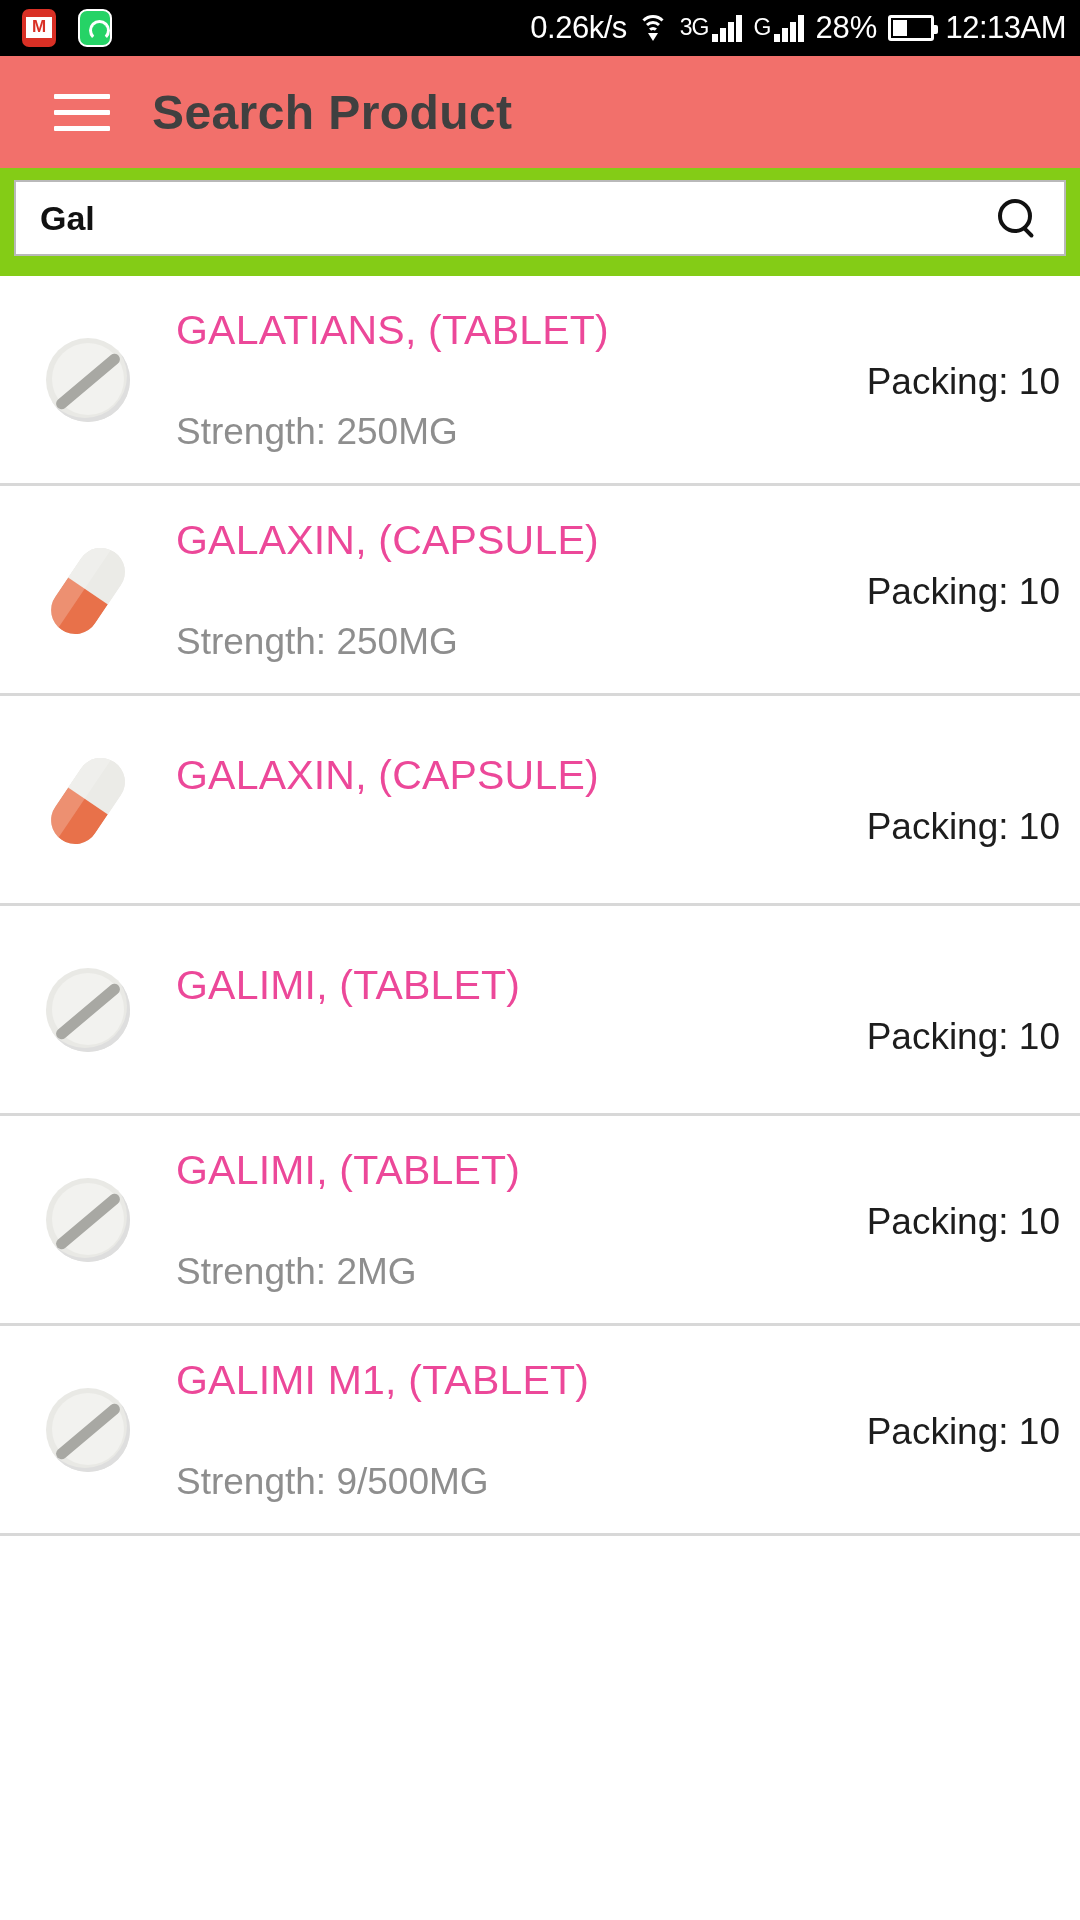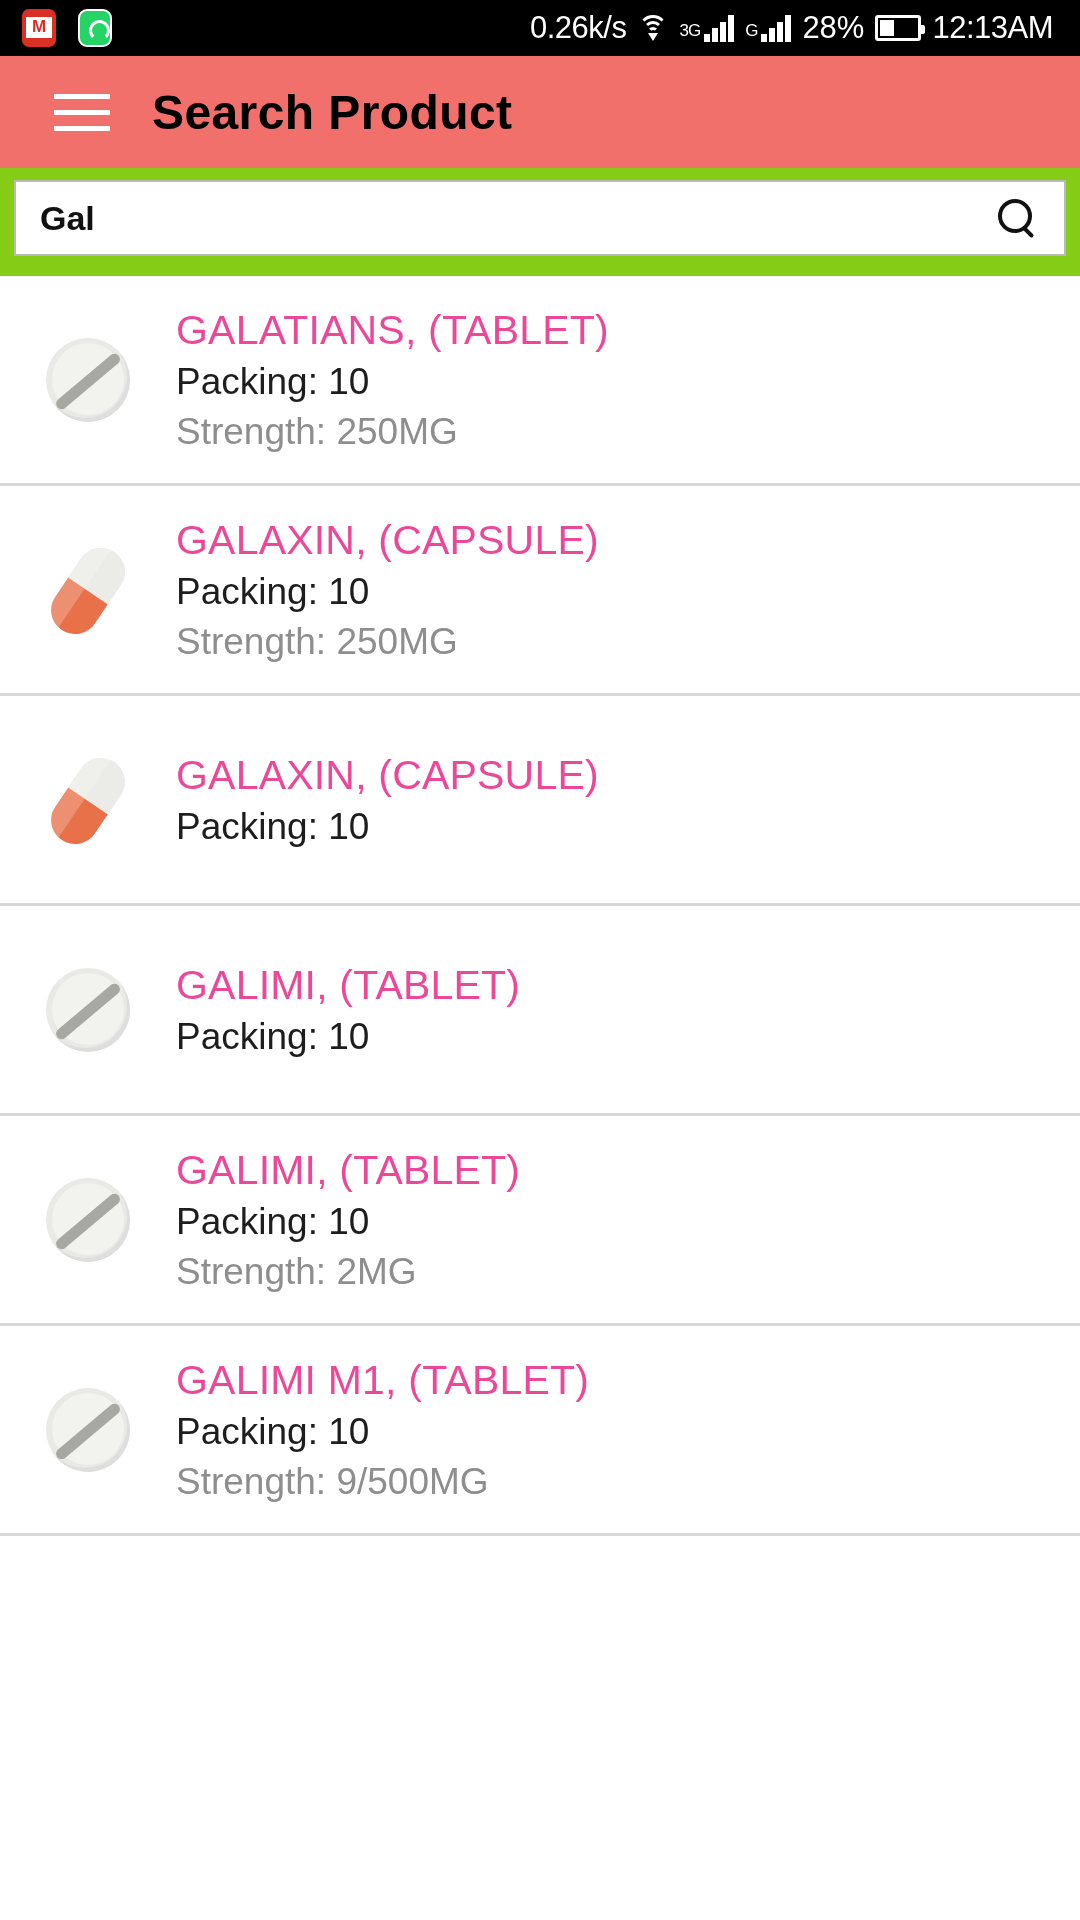--- a/index.html
+++ b/index.html
@@ -7,21 +7,21 @@
   body {
     font-family:"Liberation Sans", sans-serif;
     background:#ffffff;
     overflow:hidden;
   }
 
   
   .statusbar {
     height:56px; background:#000000;
     display:flex; align-items:center;
-    padding:0 27px 0 22px;
+    padding:0 14px 0 22px;
     color:#ffffff;
   }
   .sb-left { display:flex; align-items:center; gap:22px; }
   .sb-right { margin-left:auto; display:flex; align-items:center; gap:11px; }
 
   .appicon { width:34px; height:38px; border-radius:7px; position:relative; }
   .appicon.gmail { background:#D93025; }
   .appicon.gmail::before {
     content:""; position:absolute; left:4px; top:8px;
     width:26px; height:21px; background:#ffffff;
@@ -54,21 +54,21 @@
   .wifi .a2 { width:20px; height:20px; top:6px; }
   .wifi .a3 { width:11px; height:11px; top:12px; }
   .wifi .dot {
     position:absolute; left:50%; transform:translateX(-50%);
     bottom:0; width:0; height:0;
     border-left:5px solid transparent; border-right:5px solid transparent;
     border-top:8px solid #ffffff;
   }
 
   .net { display:flex; align-items:flex-end; gap:4px; }
-  .net .lbl { font-size:17px; letter-spacing:-1px; margin-bottom:1px; }
+  .net .lbl { font-size:23px; letter-spacing:-1px; margin-bottom:1px; }
   .bars { display:flex; align-items:flex-end; gap:2px; height:27px; }
   .bars i { width:6px; background:#ffffff; display:block; }
   .bars i.b1 { height:8px; }
   .bars i.b2 { height:14px; }
   .bars i.b3 { height:20px; }
   .bars i.b4 { height:27px; }
 
   .battery { width:46px; height:26px; border:3px solid #ffffff; border-radius:3px; position:relative; }
   .battery::after {
     content:""; position:absolute; right:-7px; top:7px;
@@ -77,21 +77,21 @@
   .battery .fill { position:absolute; left:2px; top:2px; bottom:2px; width:34%; background:#ffffff; }
 
   
   .appbar {
     background:#F2706B; height:112px;
     display:flex; align-items:center; padding-left:54px;
   }
   .hamburger { width:56px; display:flex; flex-direction:column; gap:11px; cursor:pointer; }
   .hamburger span { display:block; height:5px; background:#ffffff; border-radius:1px; }
   .appbar-title {
-    margin-left:42px; color:#000000;
+    margin-left:42px; color:#404040;
     font-size:48px; font-weight:bold; letter-spacing:0.4px;
   }
 
   
   .searchband {
     background:#84cc16; padding:12px 14px 20px 14px;
   }
   .searchbox {
     background:#ffffff; border:2px solid #b9b9b9;
     height:76px; display:flex; align-items:center;
@@ -122,21 +122,21 @@
   .row .thumb {
     width:176px; flex:0 0 176px;
     display:flex; align-items:center; justify-content:center;
   }
   .row .info { flex:1; padding-right:20px; }
   .row .name {
     font-size:41px; color:#ec4899; line-height:1.22;
     letter-spacing:0.2px; white-space:nowrap;
   }
   .row .packing {
-    font-size:37px; color:#1d1d1d; line-height:1.22; margin-top:4px;
+    font-size:37px; color:#1d1d1d; line-height:1.22; margin-top:4px;text-align:right;
   }
   .row .strength {
     font-size:37px; color:#8e8e8e; line-height:1.22; margin-top:4px;
   }
 
   
   .pill { width:100px; height:100px; position:relative; }
 
   .pill.tablet .disc {
     position:absolute; left:8px; top:8px; width:84px; height:84px;

